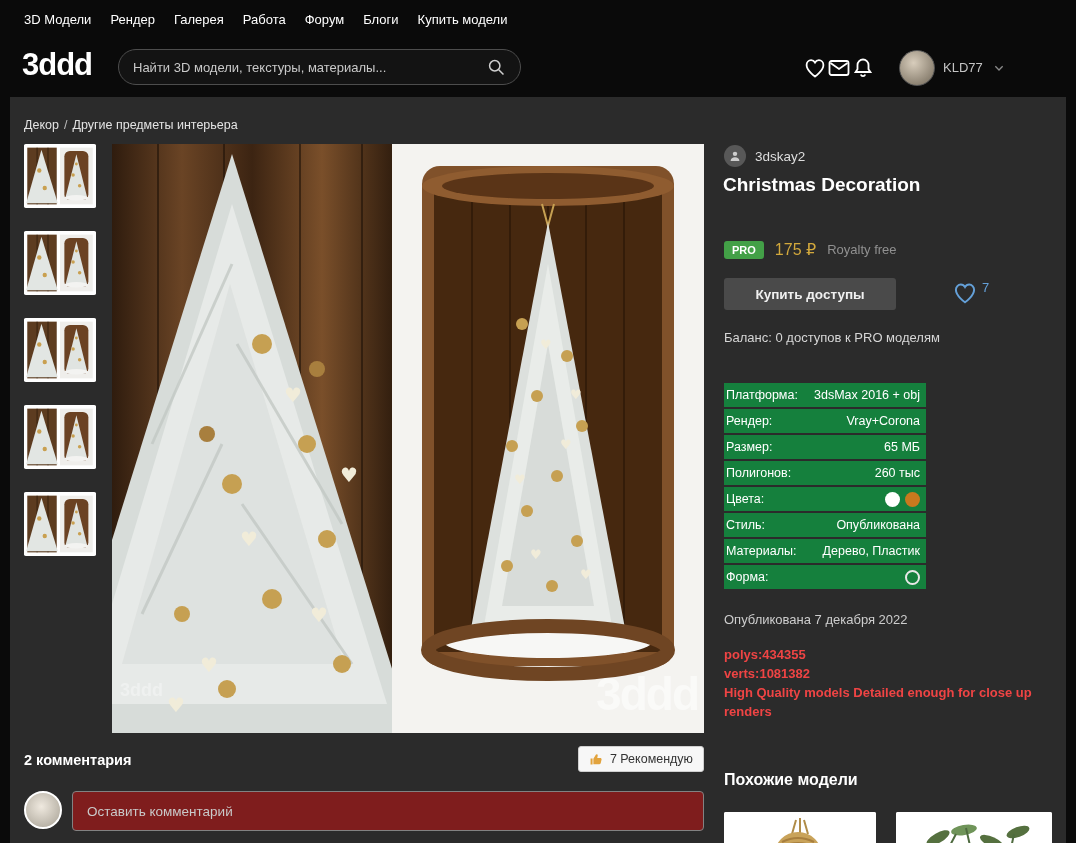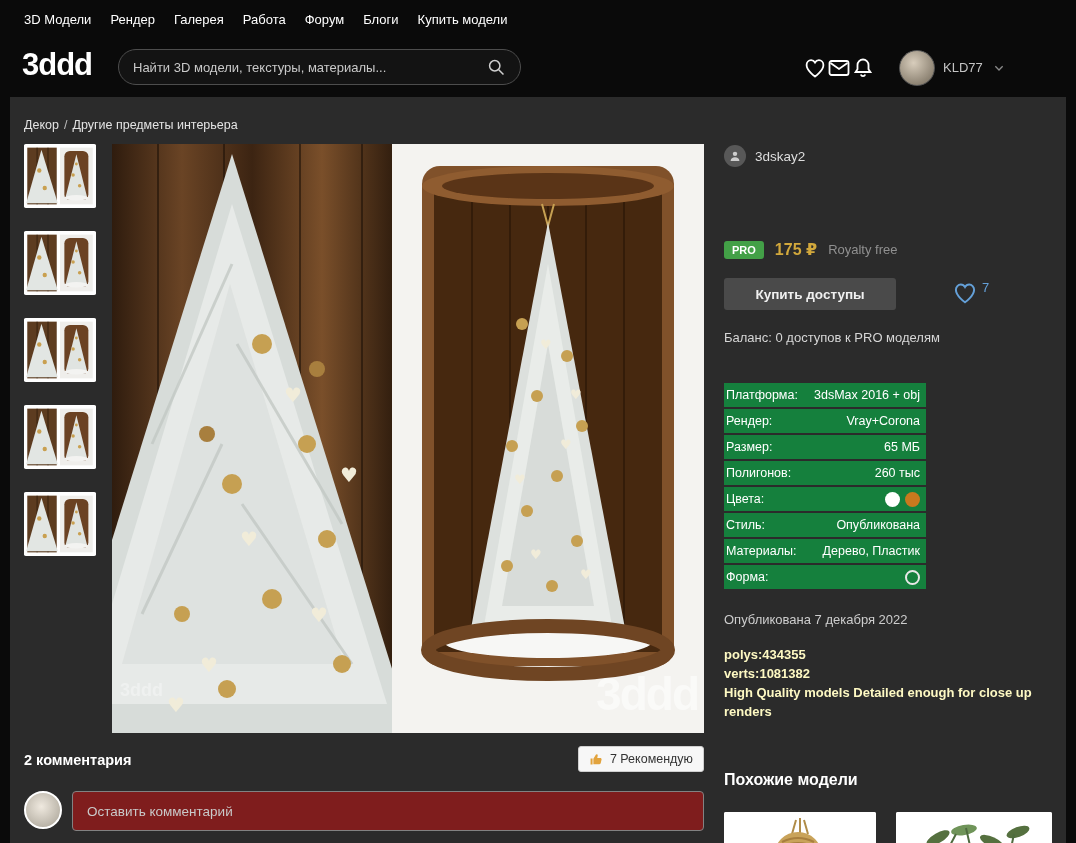--- a/index.html
+++ b/index.html
@@ -53,21 +53,21 @@
   
   .author { position:absolute; left:724px; top:145px; display:flex; align-items:center; gap:9px; cursor:pointer; }
   .avatar-author { width:22px; height:22px; border-radius:50%; background:#585858; color:#cfcfcf;
     display:flex; align-items:center; justify-content:center; }
   .avatar-author svg { width:14px; height:14px; }
   .author-name { color:#ddd; font-size:13.5px; }
   .title { position:absolute; left:723px; top:174px; font-size:19px; font-weight:700; color:#fff; }
 
   .price-row { position:absolute; left:724px; top:240px; display:flex; align-items:center; gap:11px; }
   .pro { background:#43a047; color:#fff; font-size:11px; font-weight:700; padding:3px 8px; border-radius:3px; }
-  .price { color:#d2a83c; font-size:16px; font-weight:700; }
+  .price { color:#d2a83c; font-size:16px; font-weight:400; }
   .license { color:#909090; font-size:13px; }
 
   .buy { position:absolute; left:724px; top:278px; width:172px; height:32px; background:#4a4a4a;
     border:none; border-radius:3px; color:#f0f0f0; font-size:13.5px; font-weight:600; cursor:pointer; }
   .like { position:absolute; left:951px; top:280px; display:flex; align-items:flex-start; gap:3px;
     color:#64a0d8; cursor:pointer; }
   .like .icon { width:28px; height:26px; }
   .like-count { font-size:13px; }
 
   .balance { position:absolute; left:724px; top:330px; font-size:13px; color:#d6d6d6; }
@@ -79,21 +79,21 @@
   .spec-value { color:#fff; font-size:12.5px; text-align:right; cursor:pointer; }
   .spec-value.plain { cursor:default; }
   .swatches { display:flex; gap:5px; }
   .swatch { width:15px; height:15px; border-radius:50%; cursor:pointer; }
   .swatch-white { background:#ffffff; }
   .swatch-orange { background:#c8791e; }
   .shape-circle { width:15px; height:15px; border-radius:50%; border:2px solid #e8e8e8; cursor:pointer; }
 
   .published { position:absolute; left:724px; top:612px; font-size:13px; color:#cdcdcd; }
   .desc { position:absolute; left:724px; top:645px; width:330px; font-size:13px; font-weight:700;
-    color:#fef9c3; line-height:19px; }
+    color:#ef4444; line-height:19px; }
 
   .related-h { position:absolute; left:724px; top:771px; font-size:16px; font-weight:700; color:#fff; }
   .card { position:absolute; top:812px; height:60px; background:#fff; border-radius:2px; overflow:hidden; cursor:pointer; }
   .card1 { left:724px; width:152px; }
   .card2 { left:896px; width:156px; }
   .card svg { width:100%; height:100%; display:block; }
 
   
   .comments-h { position:absolute; left:24px; top:752px; font-size:14.5px; font-weight:700; color:#fff; }
   .recommend { position:absolute; right:372px; top:746px; height:26px; background:#f7f7f7;
@@ -323,20 +323,21 @@
 
   <div class="author">
     <span class="avatar-author">
       <svg style="color:#cfcfcf">
           <use href="#i-person"></use>
         </svg>
     </span>
     <span class="author-name">3dskay2</span>
   </div>
 
+  <h1 class="title">Christmas Decoration</h1>
 
   <div class="price-row">
     <span class="pro">PRO</span>
     <span class="price">175 ₽</span>
     <span class="license">Royalty free</span>
   </div>
 
   <button class="buy">Купить доступы</button>
 
   <div class="like">

